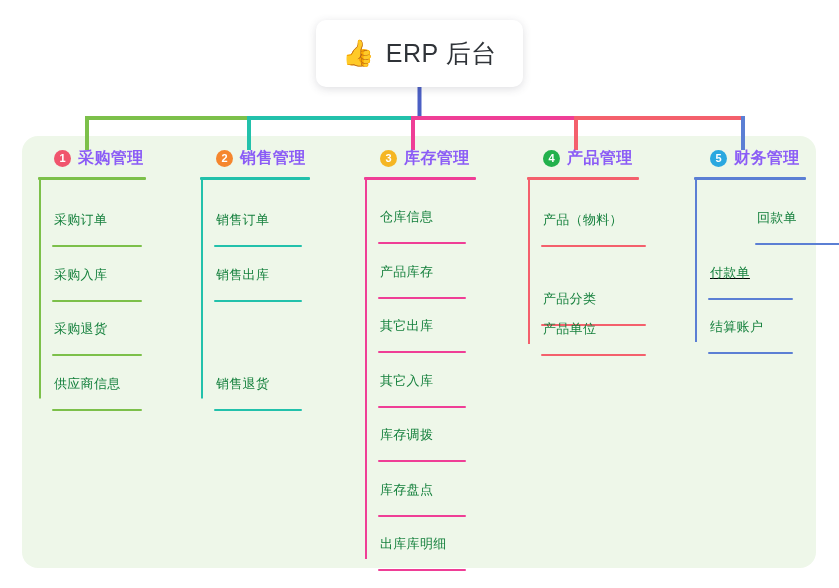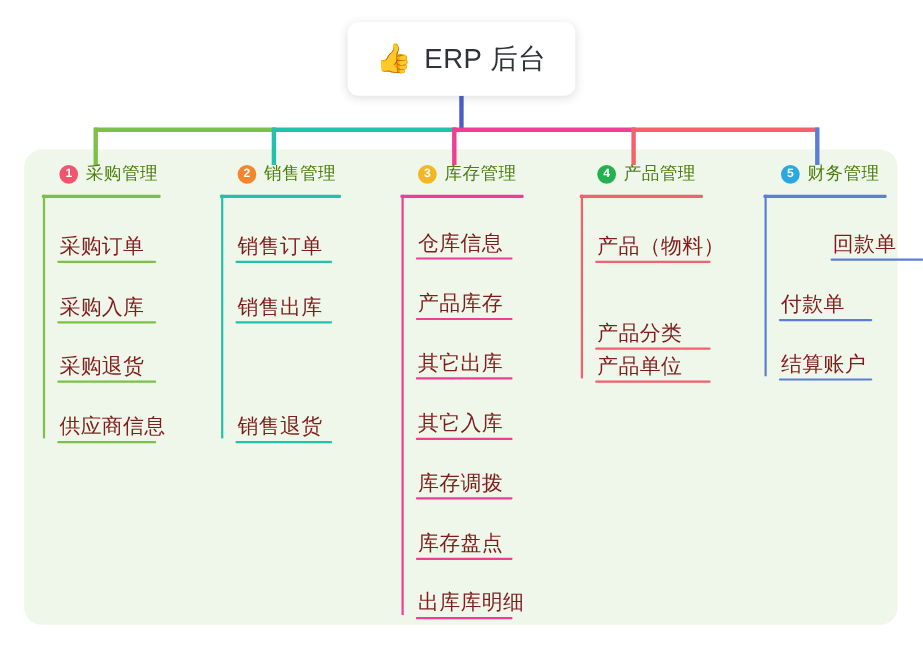--- a/index.html
+++ b/index.html
@@ -91,42 +91,43 @@
     border-radius: 50%;
     color: #ffffff;
     font-size: 11px;
     line-height: 17px;
     text-align: center;
     font-weight: bold;
     flex: none;
   }
   .col-title {
     font-size: 16px;
-    color: #4d7c0f;
+    color: #8b5cf6;
     letter-spacing: 0.4px;
+    font-weight: bold;
   }
   .col-rule {
     position: absolute;
     height: 3px;
     border-radius: 1px;
     left: 0;
   }
 
   
   .leaf {
     position: absolute;
     white-space: nowrap;
   }
   .leaf-label {
-    font-size: 19px;
-    color: #7f1d1d;
+    font-size: 13px;
+    color: #15803d;
     letter-spacing: 0.3px;
     display: block;
     padding-left: 2px;
-    padding-bottom: 0;
+    padding-bottom: 16px;
   }
   .leaf-rule {
     height: 2px;
     border-radius: 1px;
   }
 </style>
 </head>
 <body>
 
 <div id="canvas">
@@ -259,21 +260,21 @@
       <div class="leaf-rule" style="width: 105px; background: rgb(244, 96, 108);"></div>
     </div>
     <div class="leaf" style="left: 541px; top: 320px;">
       <span class="leaf-label">产品单位</span>
       <div class="leaf-rule" style="width: 105px; background: rgb(244, 96, 108);"></div>
     </div>
     <div class="leaf" style="left: 708px; top: 209px; margin-left: 47px;">
       <span class="leaf-label">回款单</span>
       <div class="leaf-rule" style="width: 85px; background: rgb(91, 127, 212);"></div>
     </div>
-    <div class="leaf" style="left: 708px; top: 263.5px;">
+    <div class="leaf" style="left: 708px; top: 263.5px; text-decoration: underline;">
       <span class="leaf-label">付款单</span>
       <div class="leaf-rule" style="width: 85px; background: rgb(91, 127, 212);"></div>
     </div>
     <div class="leaf" style="left: 708px; top: 318px;">
       <span class="leaf-label">结算账户</span>
       <div class="leaf-rule" style="width: 85px; background: rgb(91, 127, 212);"></div>
     </div>
   </div>
 
 </body></html>

